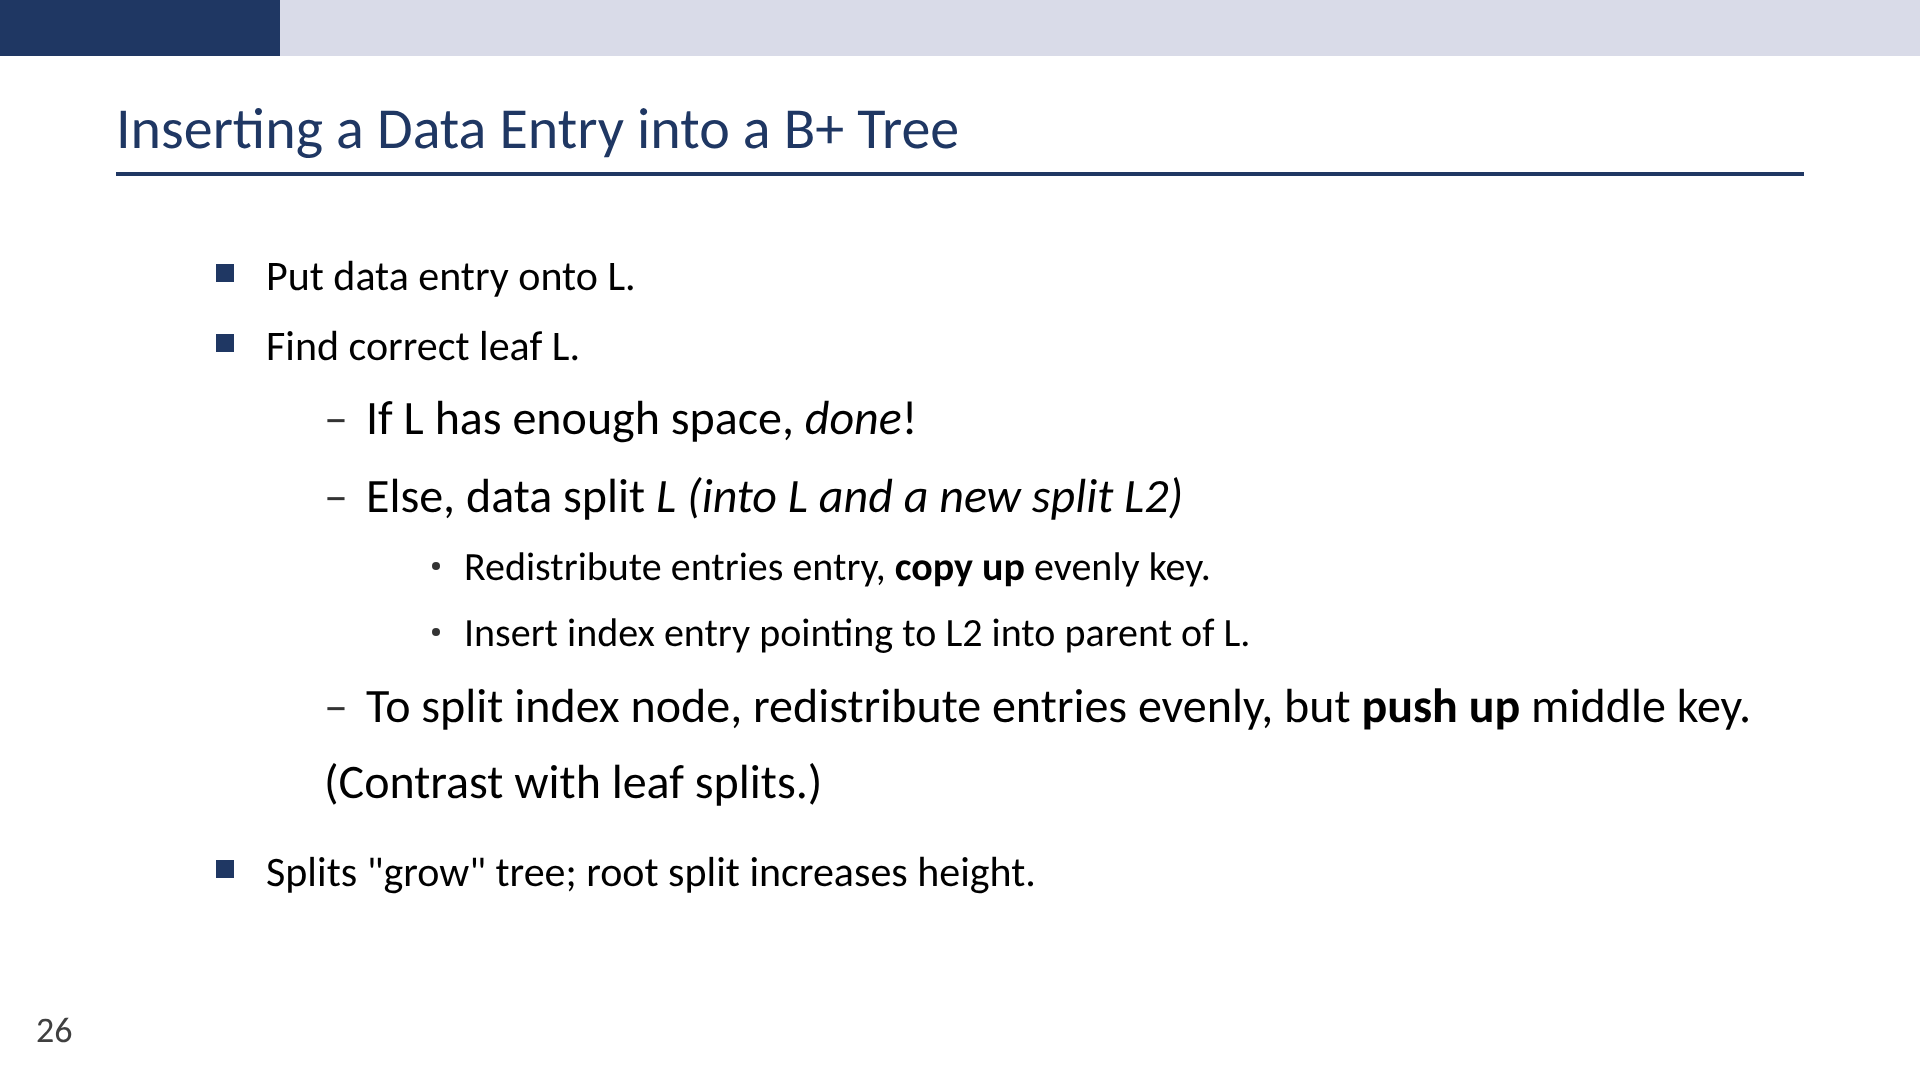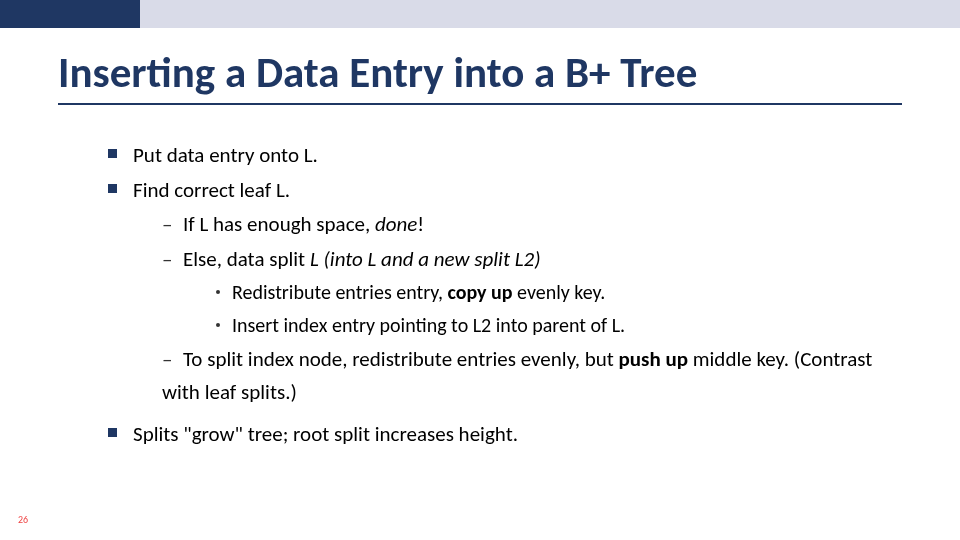--- a/index.html
+++ b/index.html
@@ -1,32 +1,32 @@
 <!DOCTYPE html>
 <html><head>
 <meta charset="utf-8">
 <style>
   html,body{margin:0;padding:0;width:960px;height:540px;font-family:"Calibri","Segoe UI",Arial,sans-serif;background:#fff;color:#000;overflow:hidden}
   .top-band{height:28px;display:flex}
   .top-left{width:140px;background:#1f3763}
   .top-right{flex:1;background:#d9dbe8}
   .slide{padding:18px 58px 0 58px}
-  h1{font-size:43px;font-weight:700;color:#1f3763;margin:0 0 4px 0}
+  h1{font-size:29px;font-weight:400;color:#1f3763;margin:0 0 4px 0}
   .rule{height:2px;background:#1f3763;margin-bottom:34px}
   .content{font-size:21px;line-height:1.55;color:#000;padding-left:50px}
   .sq{display:inline-block;width:9px;height:9px;background:#1f3763;margin-right:16px;vertical-align:4px}
   .dash{display:inline-block;width:9px;margin:0 12px 0 0;color:#333}
   .dot{display:inline-block;width:4px;height:4px;border-radius:50%;background:#333;margin:0 12px 0 0;vertical-align:5px}
   .lvl1{margin:0 0 2px 0}
-  .lvl2{margin:0 0 2px 54px;font-size:21px}
+  .lvl2{margin:0 0 2px 54px;font-size:24px}
   .lvl3{margin:0 0 2px 108px;font-size:20px}
   .ital{font-style:italic}
   .bold{font-weight:700}
   .under{}
-  .page-num{position:absolute;left:18px;bottom:14px;font-size:10px;color:#ef4444}
+  .page-num{position:absolute;left:18px;bottom:14px;font-size:18px;color:#404040}
 </style>
 </head>
 <body>
 
 <div class="top-band">
   <div class="top-left"></div>
   <div class="top-right"></div>
 </div>
 
 <div class="slide">

